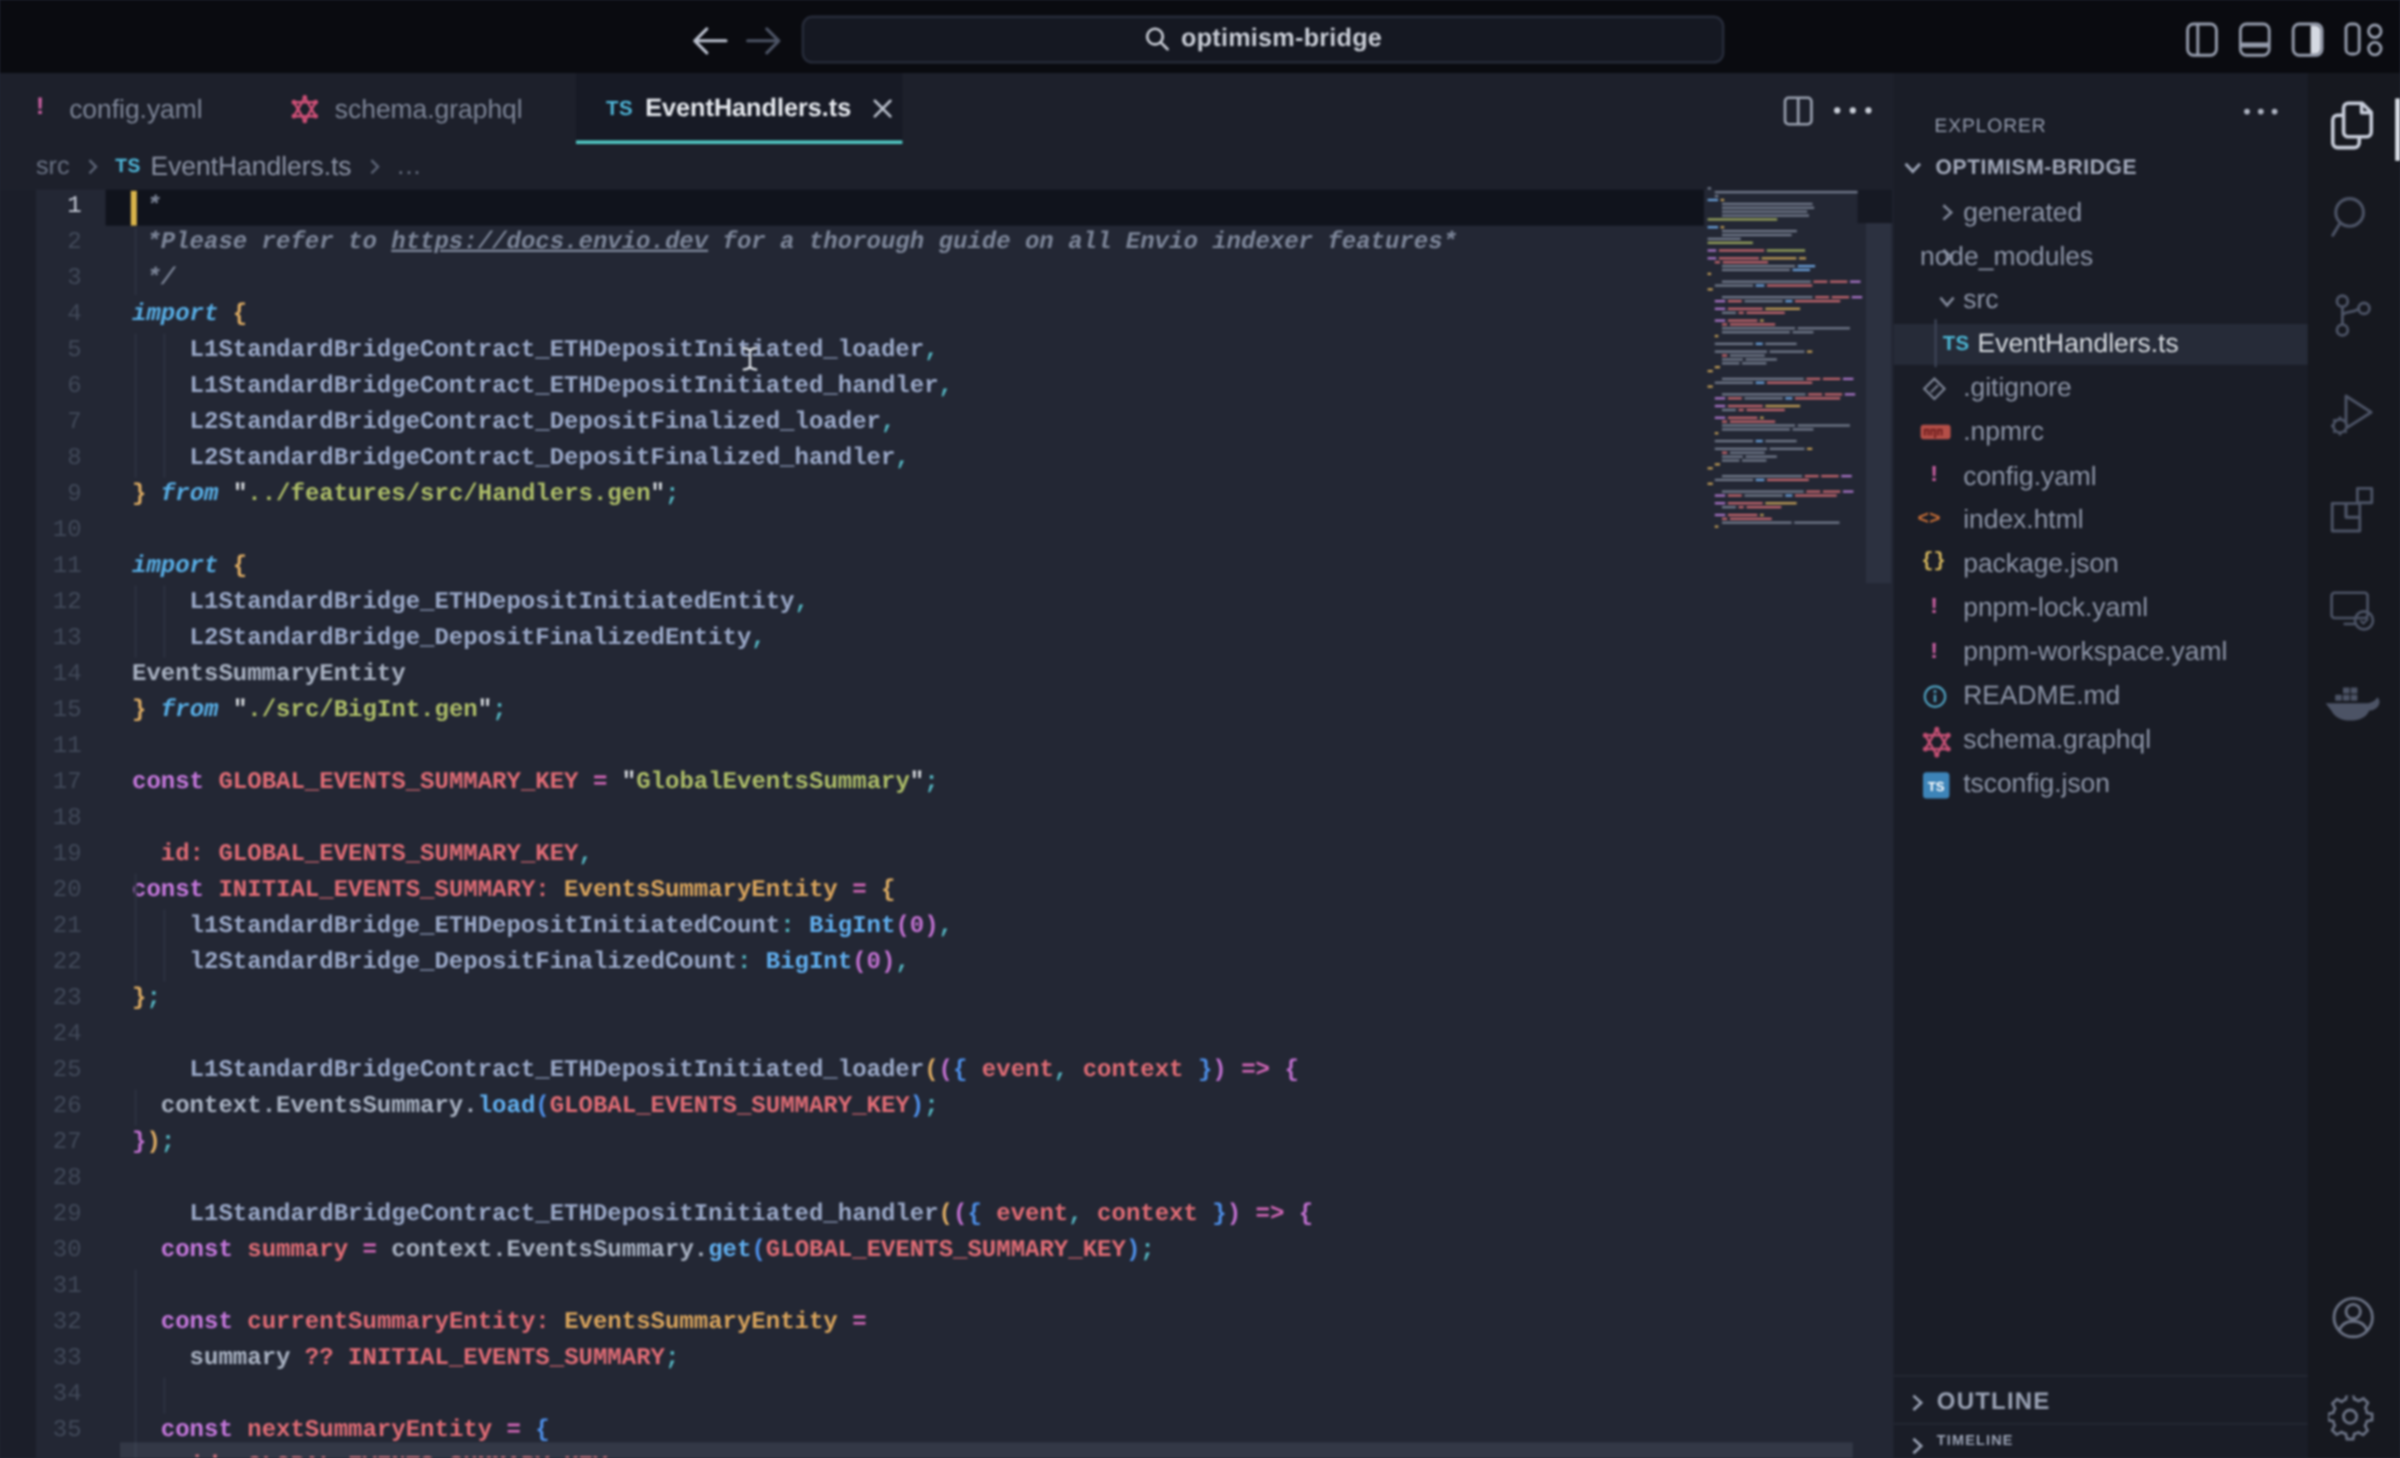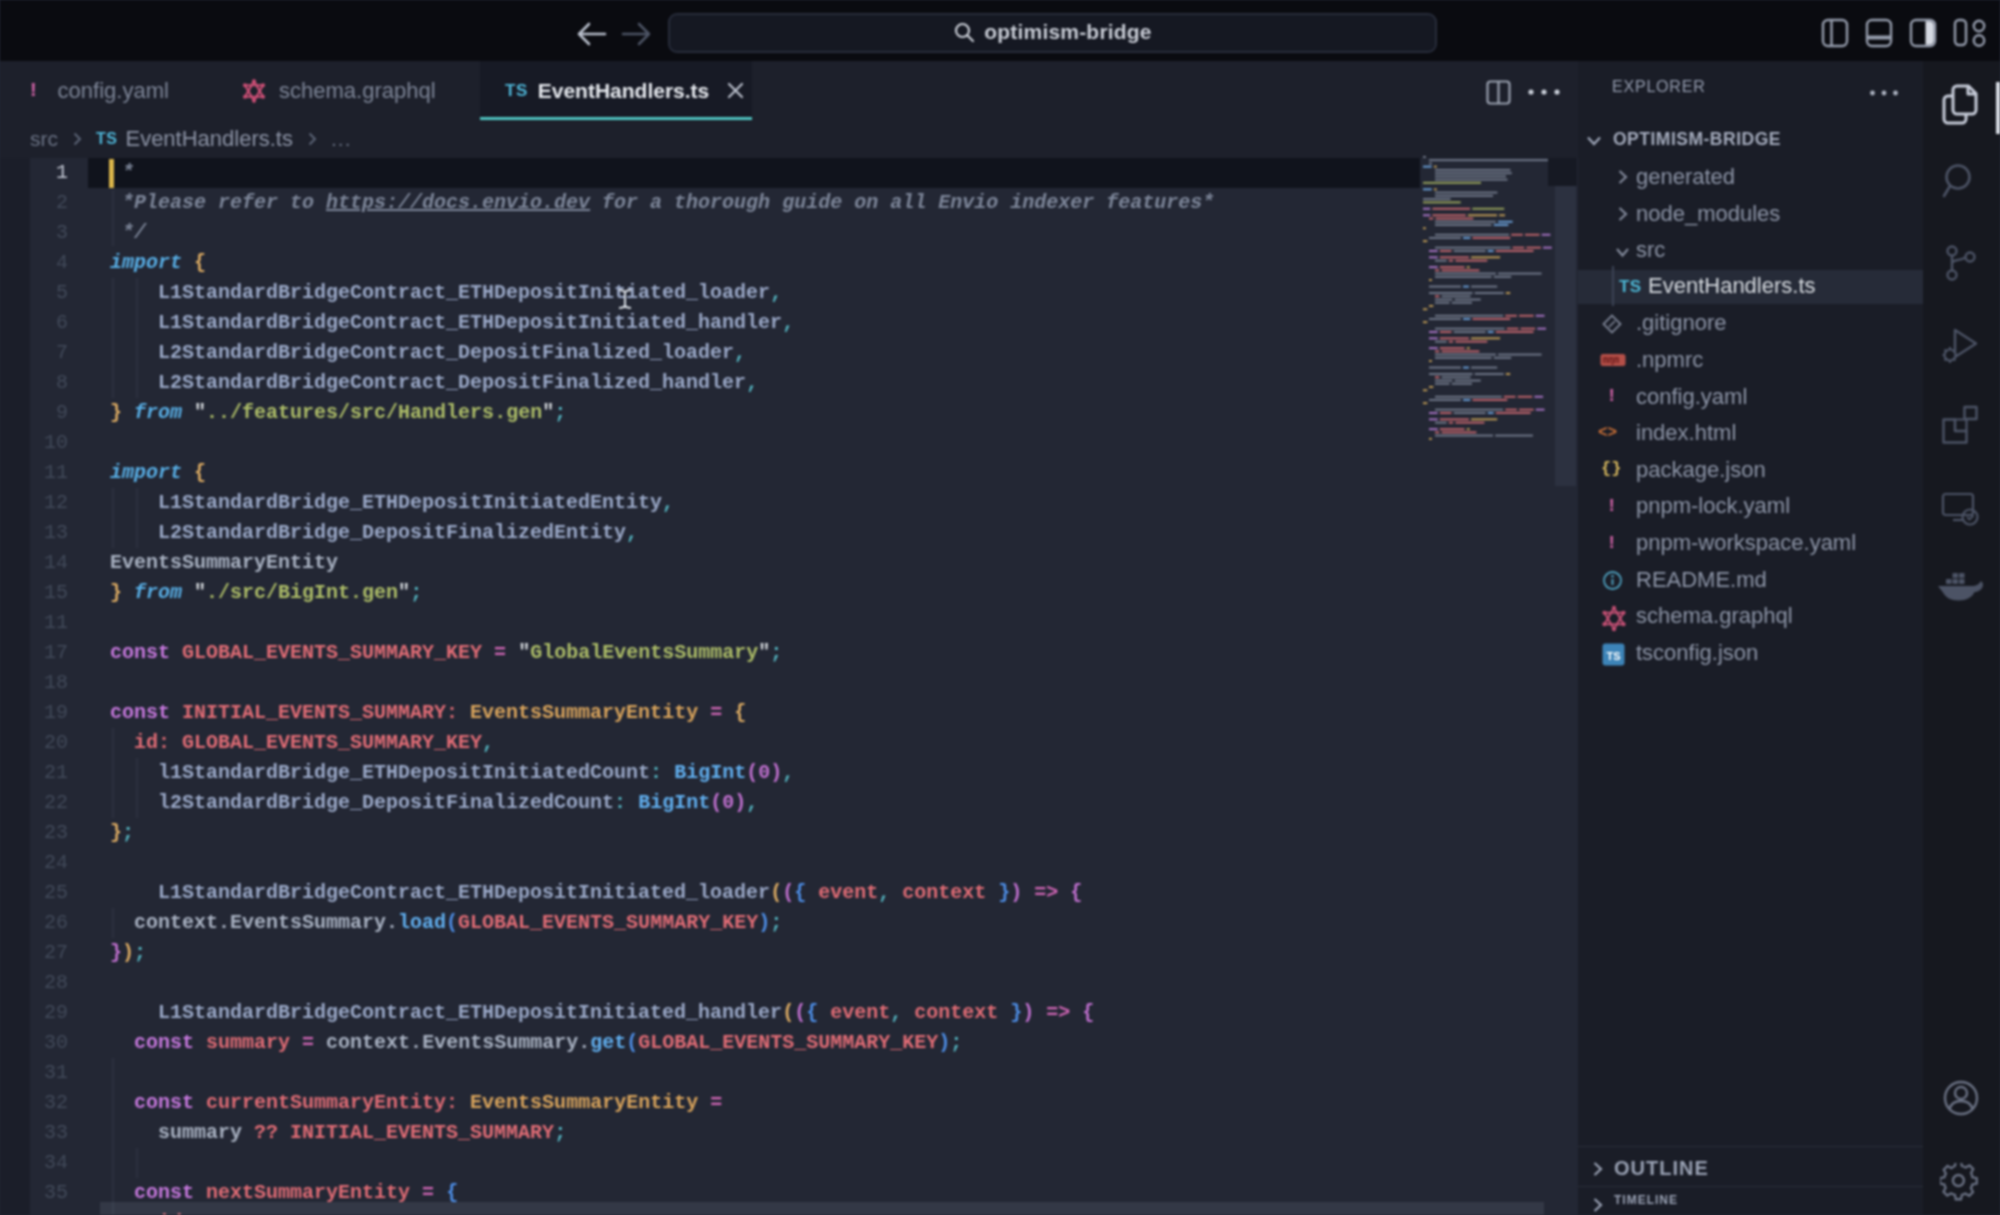--- a/index.html
+++ b/index.html
@@ -201,22 +201,22 @@
 <div><span class="gd">}</span> <span class="kw">from</span> <span class="qt">"</span><span class="st">../features/src/Handlers.gen</span><span class="qt">"</span><span class="cy">;</span></div>
 <div></div>
 <div><span class="kw">import</span> <span class="gd">{</span></div>
 <div>    <span class="id">L1StandardBridge_ETHDepositInitiatedEntity</span><span class="cy">,</span></div>
 <div>    <span class="id">L2StandardBridge_DepositFinalizedEntity</span><span class="cy">,</span></div>
 <div><span class="vr">EventsSummaryEntity</span></div>
 <div><span class="gd">}</span> <span class="kw">from</span> <span class="qt">"</span><span class="st">./src/BigInt.gen</span><span class="qt">"</span><span class="cy">;</span></div>
 <div></div>
 <div><span class="pu">const</span> <span class="rd">GLOBAL_EVENTS_SUMMARY_KEY</span> <span class="eq">=</span> <span class="qt">"</span><span class="st">GlobalEventsSummary</span><span class="qt">"</span><span class="cy">;</span></div>
 <div></div>
+<div>  <span class="rd">id:</span> <span class="rd">GLOBAL_EVENTS_SUMMARY_KEY</span><span class="cy">,</span></div>
 <div><span class="pu">const</span> <span class="rd">INITIAL_EVENTS_SUMMARY:</span> <span class="ty">EventsSummaryEntity</span> <span class="eq">=</span> <span class="gd">{</span></div>
-<div>  <span class="rd">id:</span> <span class="rd">GLOBAL_EVENTS_SUMMARY_KEY</span><span class="cy">,</span></div>
 <div>    <span class="id">l1StandardBridge_ETHDepositInitiatedCount</span><span class="cy">:</span> <span class="fn">BigInt</span><span class="oc">(0)</span><span class="cy">,</span></div>
 <div>    <span class="id">l2StandardBridge_DepositFinalizedCount</span><span class="cy">:</span> <span class="fn">BigInt</span><span class="oc">(0)</span><span class="cy">,</span></div>
 <div><span class="gd">}</span><span class="cy">;</span></div>
 <div></div>
 <div>    <span class="id">L1StandardBridgeContract_ETHDepositInitiated_loader</span><span class="gd">(</span><span class="oc">(</span><span class="bl">{</span> <span class="rd">event</span><span class="cy">,</span> <span class="rd">context</span> <span class="bl">}</span><span class="oc">)</span> <span class="eq">=&gt;</span> <span class="oc">{</span></div>
 <div>  <span class="vr">context.EventsSummary.</span><span class="fn">load</span><span class="bl">(</span><span class="rd">GLOBAL_EVENTS_SUMMARY_KEY</span><span class="bl">)</span><span class="cy">;</span></div>
 <div><span class="oc">}</span><span class="gd">)</span><span class="cy">;</span></div>
 <div></div>
 <div>    <span class="id">L1StandardBridgeContract_ETHDepositInitiated_handler</span><span class="gd">(</span><span class="oc">(</span><span class="bl">{</span> <span class="rd">event</span><span class="cy">,</span> <span class="rd">context</span> <span class="bl">}</span><span class="oc">)</span> <span class="eq">=&gt;</span> <span class="oc">{</span></div>
 <div>  <span class="pu">const</span> <span class="rd">summary</span> <span class="eq">=</span> <span class="vr">context.EventsSummary.</span><span class="fn">get</span><span class="bl">(</span><span class="rd">GLOBAL_EVENTS_SUMMARY_KEY</span><span class="bl">)</span><span class="cy">;</span></div>
@@ -405,40 +405,40 @@
     <rect x="14.0" y="280.6" width="58.0" height="1.9" fill="#707889"></rect>
     <rect x="74.2" y="280.6" width="37.7" height="1.9" fill="#707889"></rect>
     <rect x="8.0" y="283.9" width="2.9" height="1.9" fill="#bd9a55"></rect>
   </svg>
 
 <div class="abs" style="left:1548px;top:158px;width:29px;height:28px;background:#161923"></div>
 <div class="abs" style="left:1555px;top:186px;width:21px;height:300px;background:#2c3140"></div>
 
 <div class="abs" style="left:100px;top:1202px;width:1444px;height:13px;background:rgba(138,148,168,0.16)"></div>
 
-<div class="abs" style="left:1612px;top:78px;color:#969eb0;font-size:16px;letter-spacing:.8px">EXPLORER</div>
+<div class="abs" style="left:1612px;top:97px;color:#969eb0;font-size:16px;letter-spacing:.8px">EXPLORER</div>
 <svg class="abs" style="left:1869px;top:89px" width="30" height="8" viewBox="0 0 30 8">
   <circle cx="3.5" cy="4" r="2.4" fill="#aeb4c2"></circle>
     <circle cx="15" cy="4" r="2.4" fill="#aeb4c2"></circle>
     <circle cx="26.5" cy="4" r="2.4" fill="#aeb4c2"></circle>
 </svg>
 
 <div class="abs" style="left:1586px;top:133px"><svg width="16" height="12" viewBox="0 0 16 12">
       <path d="M2 2.5 L8 9 L14 2.5" stroke="#9aa2b4" stroke-width="2.4" fill="none"></path>
     </svg></div>
 <div class="abs" style="left:1613px;top:129px;color:#a4abbc;font-size:17.5px;font-weight:700;letter-spacing:.5px">OPTIMISM-BRIDGE</div>
 
 <div class="abs" style="left:1617px;top:169px"><svg width="11" height="16" viewBox="0 0 11 16">
       <path d="M2.5 2 L9 8 L2.5 14" stroke="#818899" stroke-width="2.2" fill="none"></path>
     </svg></div>
 <div class="abs" style="left:1636px;top:164px;color:#8d95a7;font-size:22px">generated</div>
 <div class="abs" style="left:1617px;top:206px"><svg width="11" height="16" viewBox="0 0 11 16">
       <path d="M2.5 2 L9 8 L2.5 14" stroke="#818899" stroke-width="2.2" fill="none"></path>
     </svg></div>
-<div class="abs" style="left:1636px;top:201px;color:#8d95a7;font-size:22px">node_modules</div>
+<div class="abs" style="left:1600px;top:201px;color:#8d95a7;font-size:22px">node_modules</div>
 <div class="abs" style="left:1615px;top:244px"><svg width="15" height="11" viewBox="0 0 15 11">
       <path d="M2 2 L7.5 8.5 L13 2" stroke="#818899" stroke-width="2.2" fill="none"></path>
     </svg></div>
 <div class="abs" style="left:1636px;top:237px;color:#8d95a7;font-size:22px">src</div>
 
 <div class="abs" style="left:1619px;top:277px;color:#4db8d6;font-size:17px;font-weight:700;letter-spacing:.3px">TS</div>
 <div class="abs" style="left:1648px;top:273px;color:#d7dbe0;font-size:22px">EventHandlers.ts</div>
 
 <div class="abs" style="left:1602px;top:314px"><svg width="20" height="20" viewBox="0 0 20 20">
       <rect x="4" y="4" width="12" height="12" transform="rotate(45 10 10)" stroke="#7e8596" stroke-width="1.8" fill="none"></rect>

